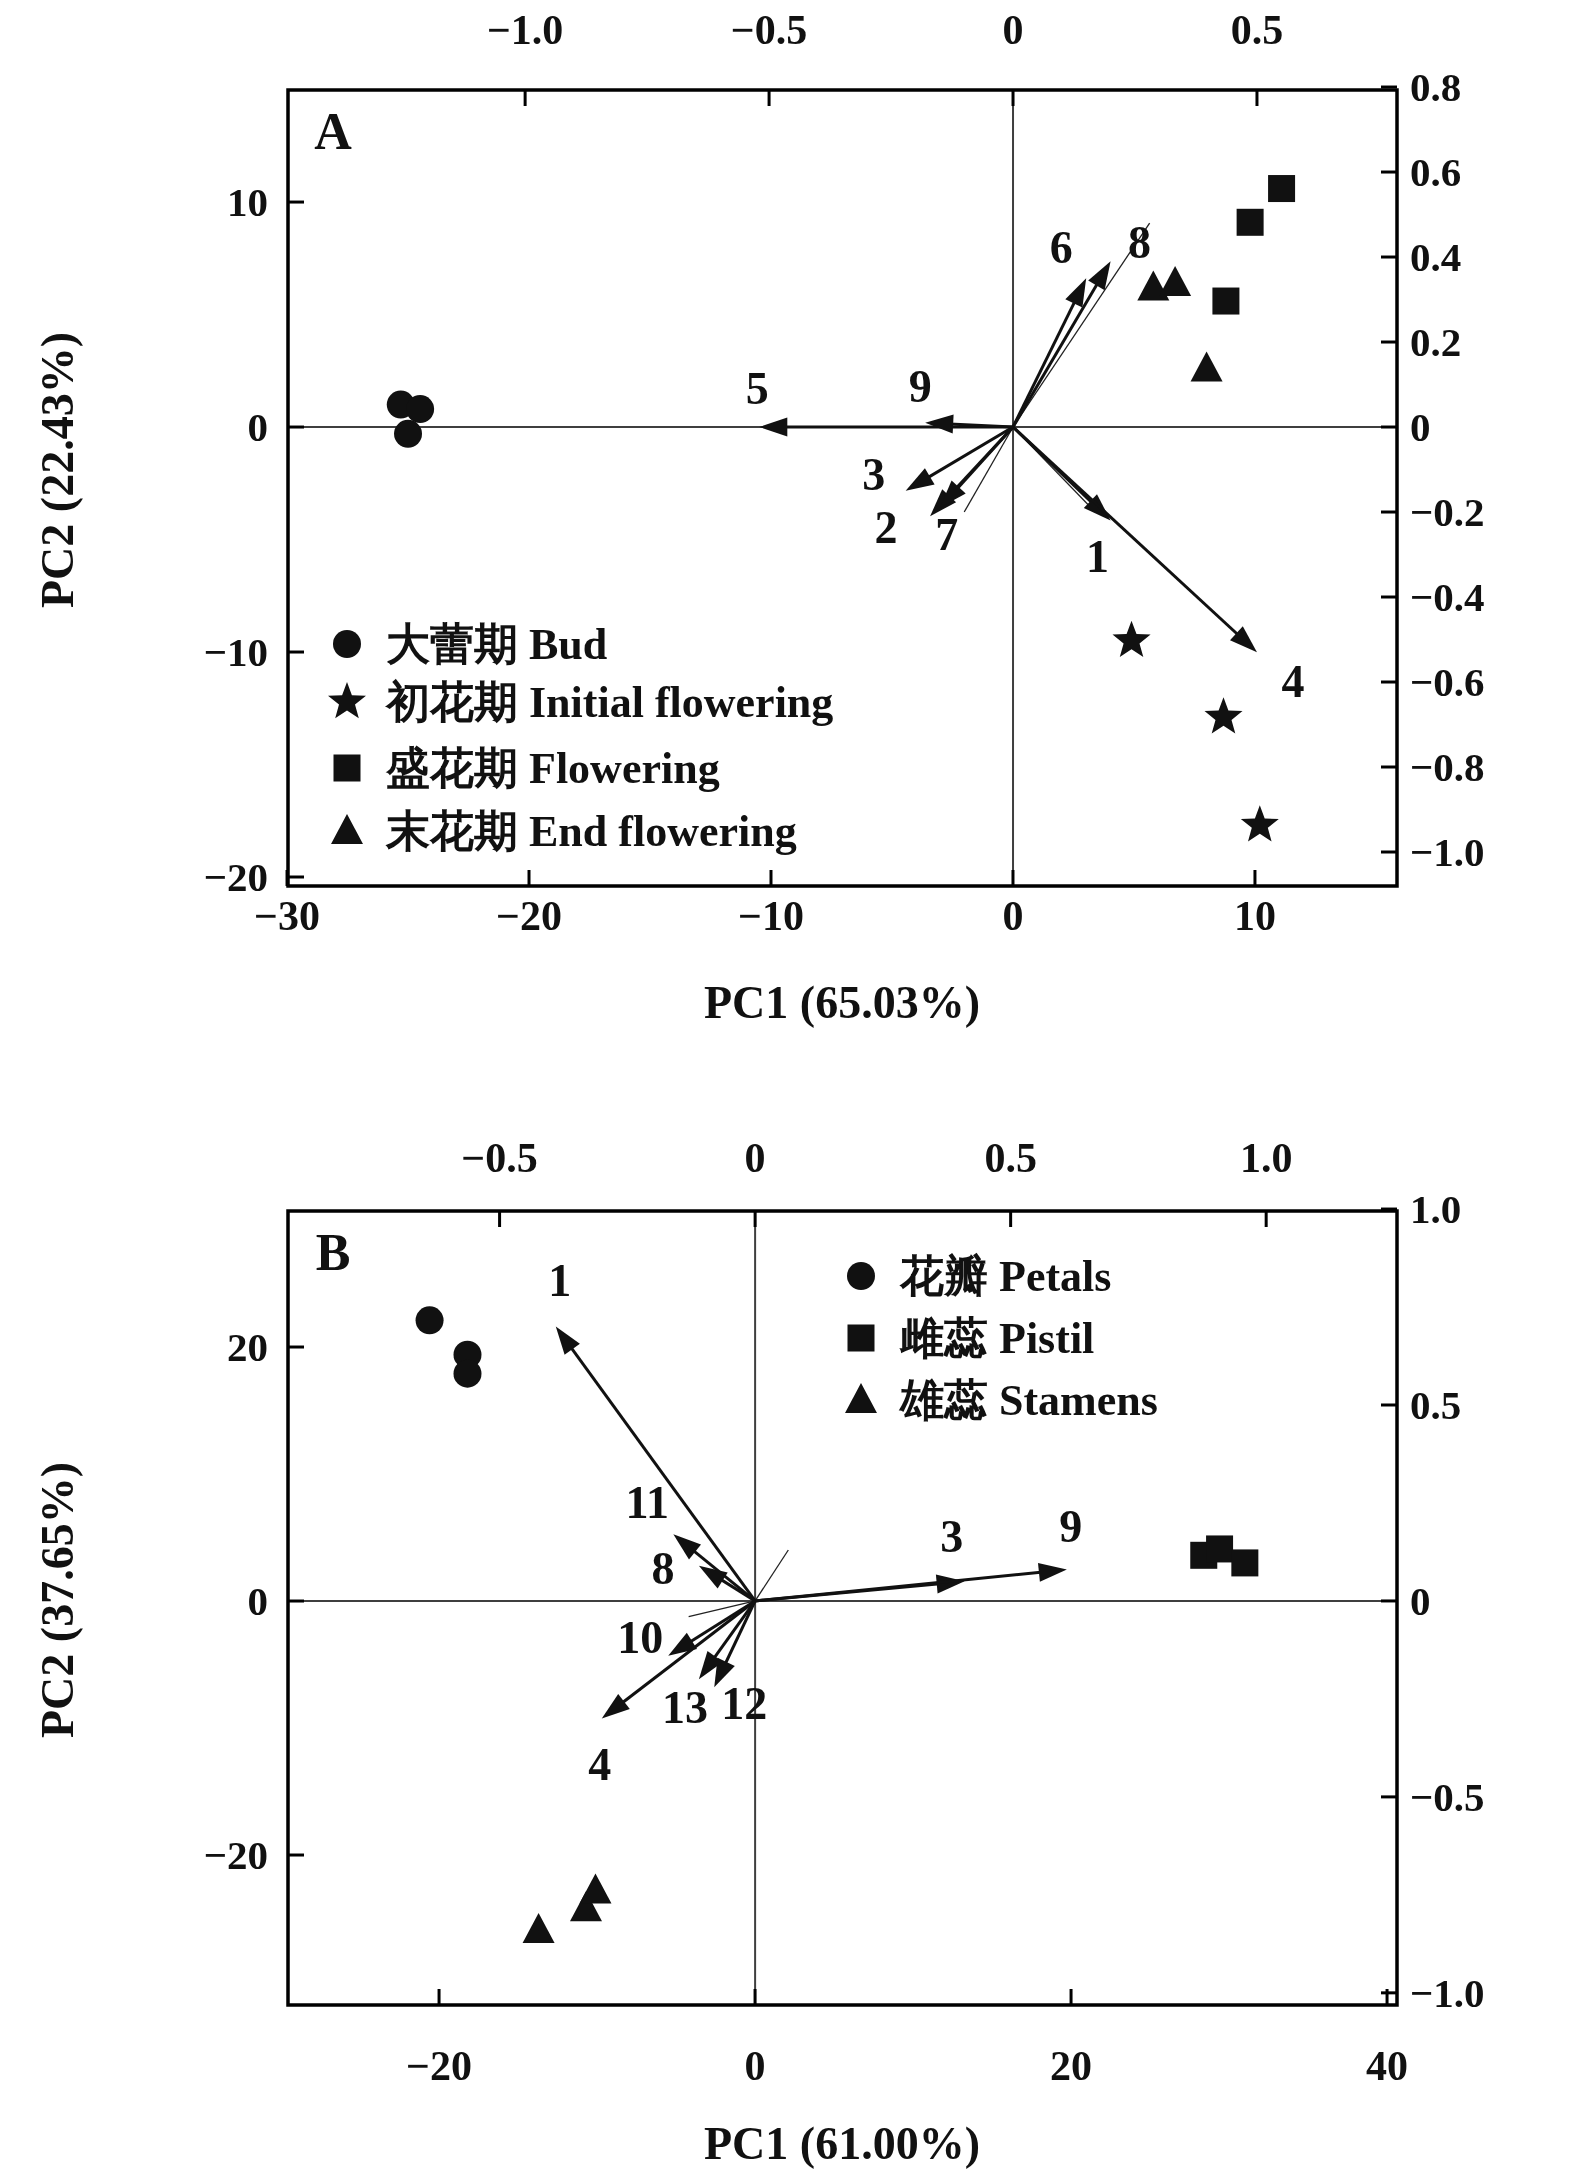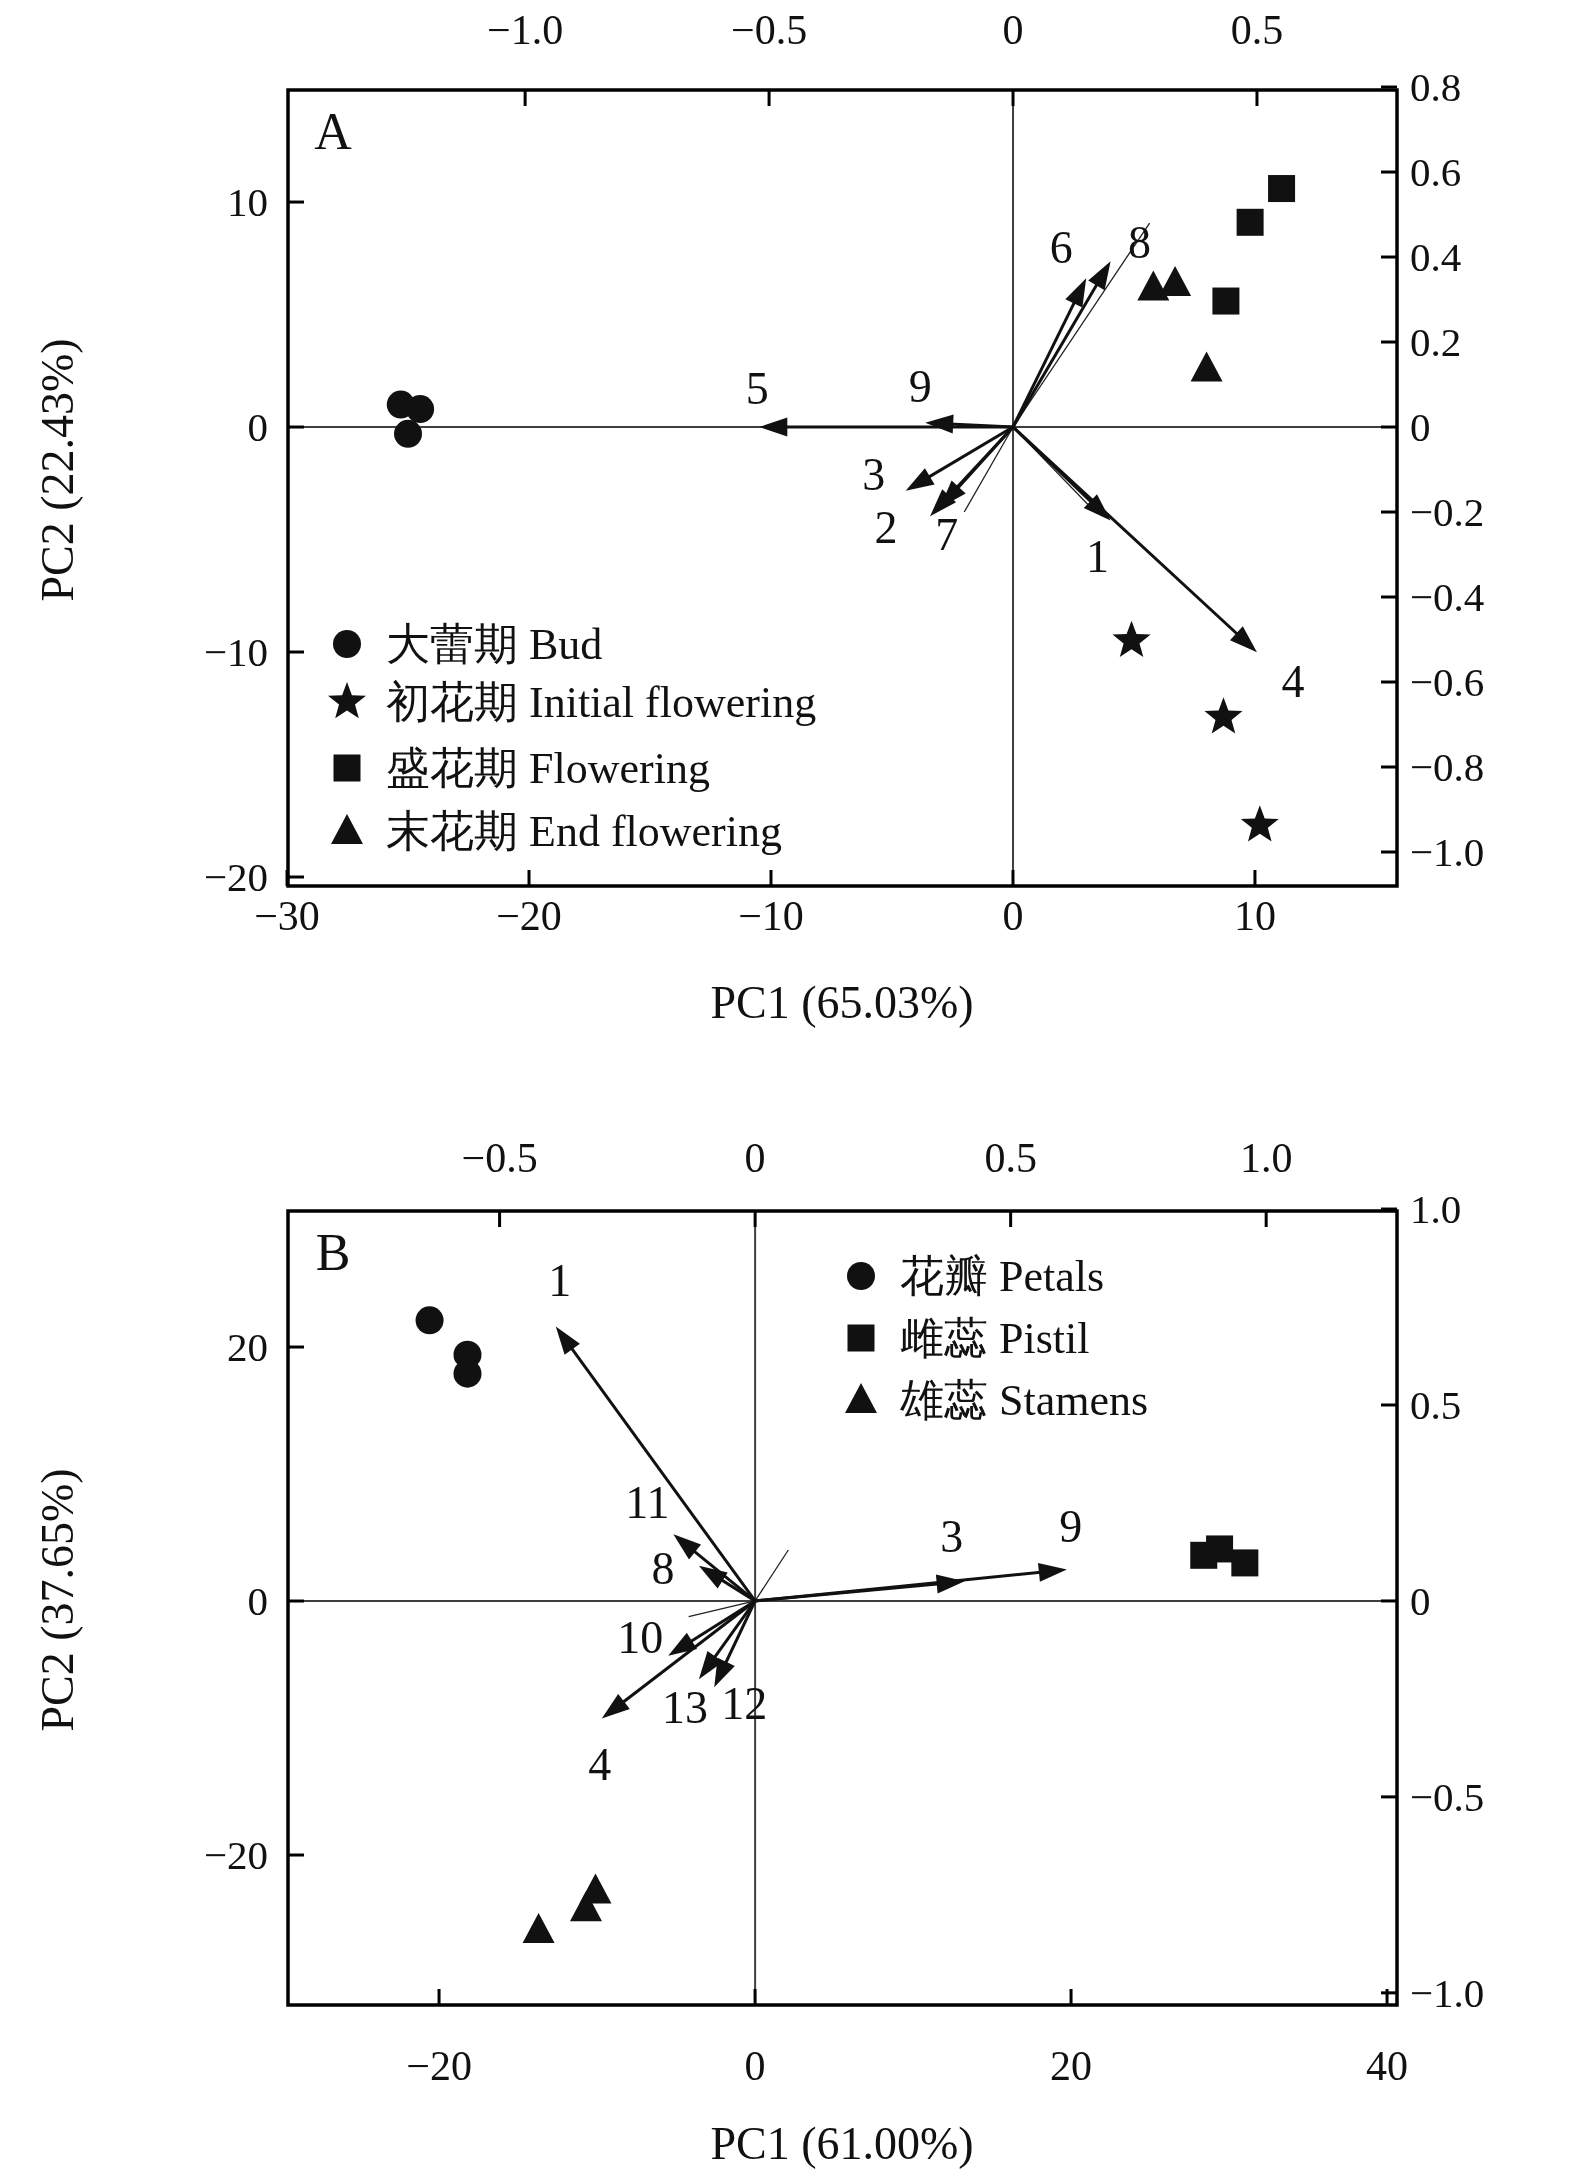--- a/index.html
+++ b/index.html
@@ -1,20 +1,21 @@
 <!DOCTYPE html>
 <html><head>
 <meta charset="utf-8">
 <style>
   html,body{margin:0;padding:0;background:#ffffff;}
   .figure-wrap{
     position:relative;
     width:1346px;height:2183px;
     background:#ffffff;
     font-family:"Liberation Serif","DejaVu Serif",serif;
+    font-weight:bold;
   }
   svg text{
     font-family:"Liberation Serif","DejaVu Serif",serif;
     fill:#111111;
   }
 </style>
 </head>
 <body>
 
 <div class="figure-wrap">

